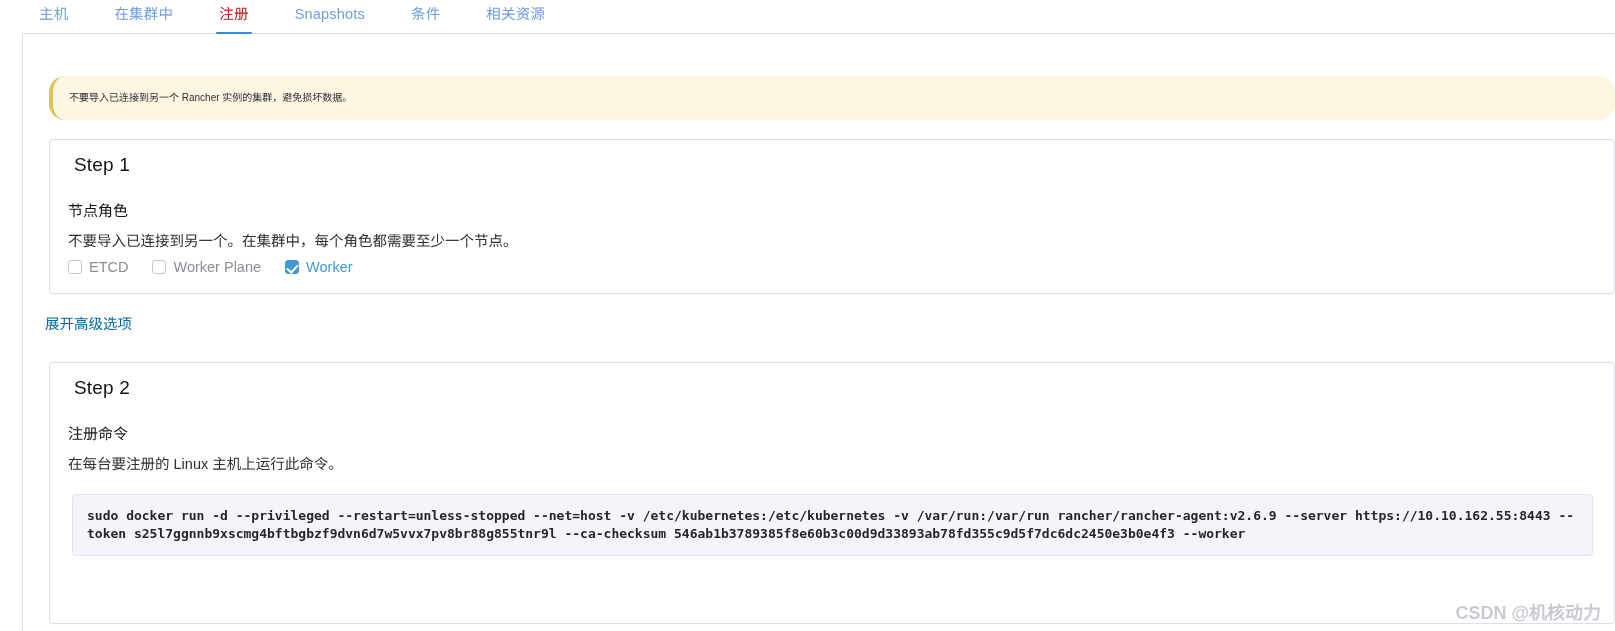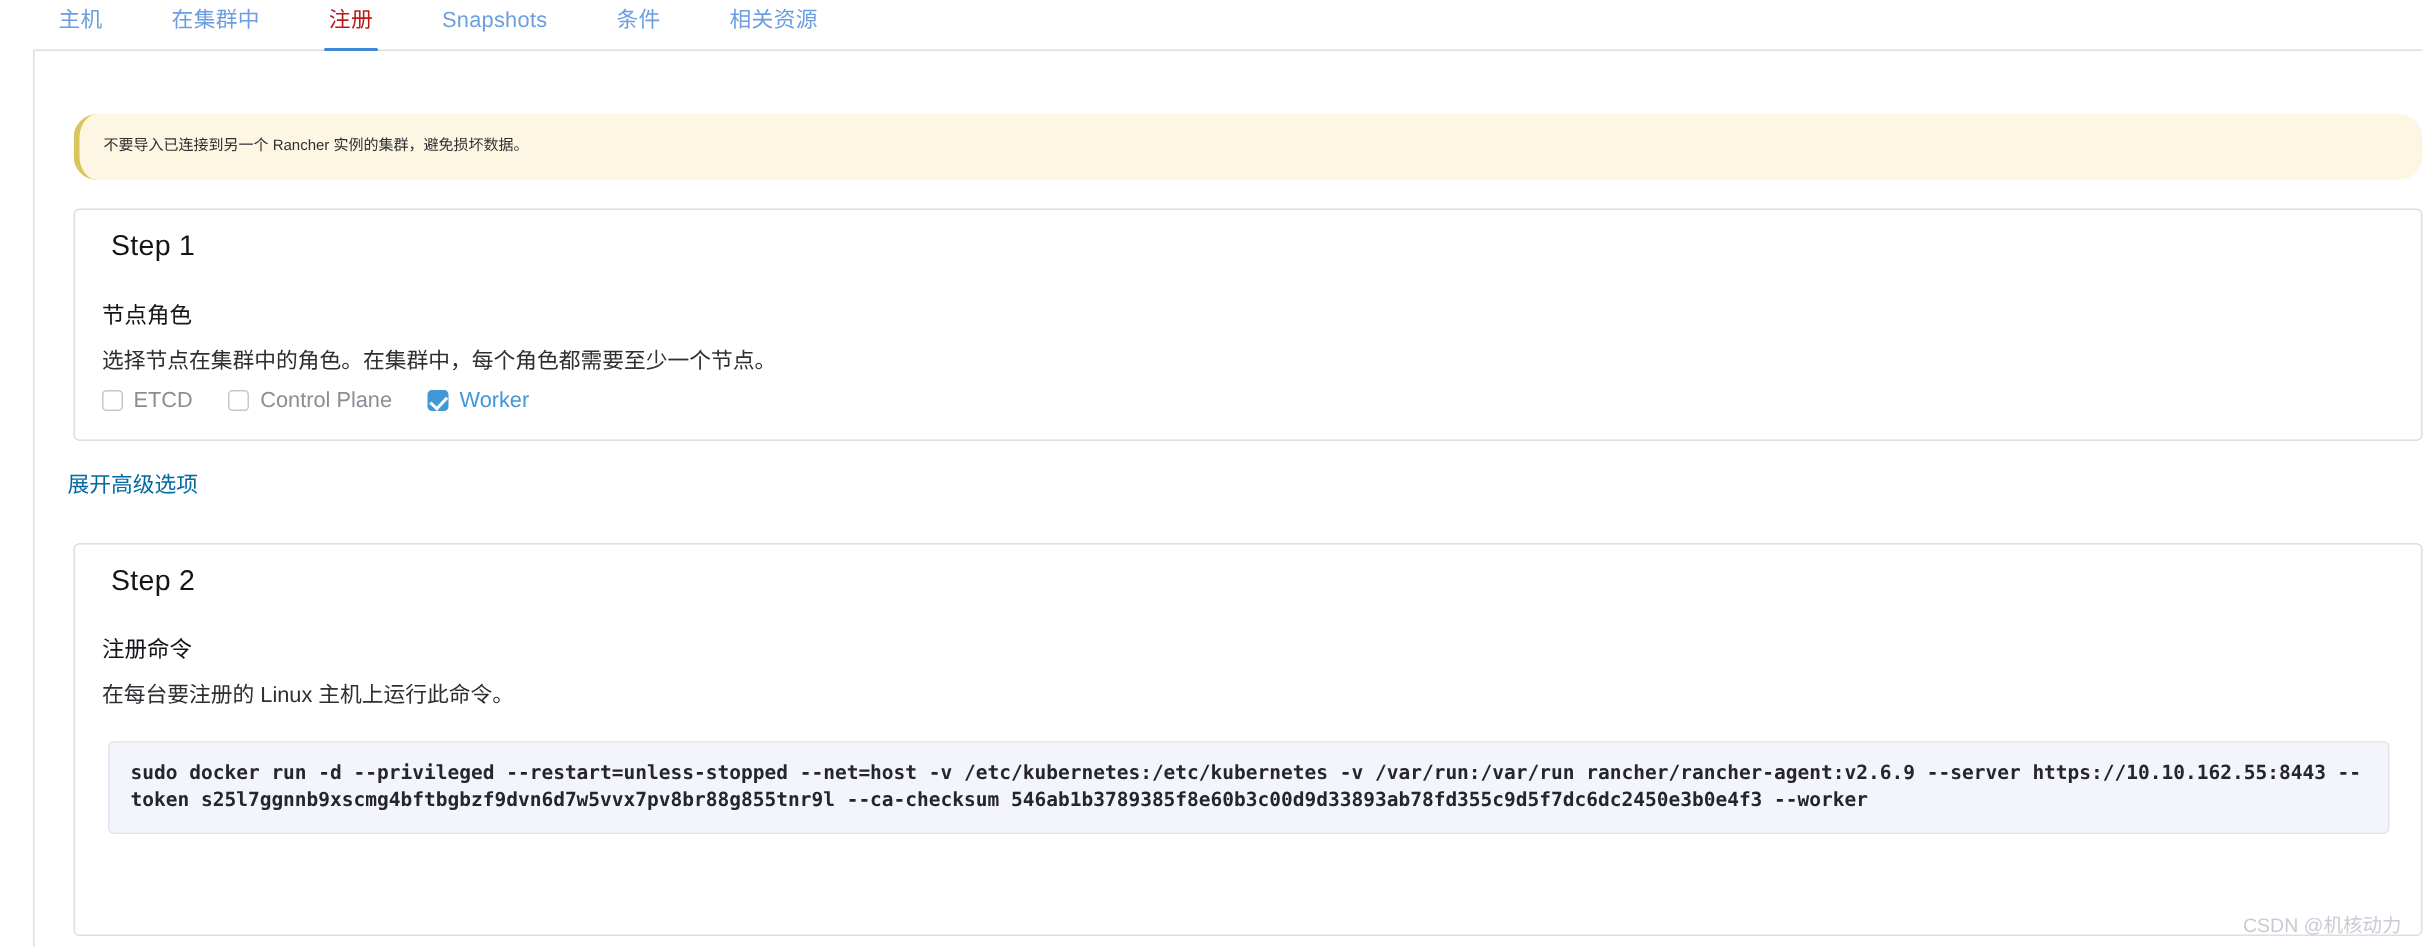--- a/index.html
+++ b/index.html
@@ -241,24 +241,25 @@
     overflow-wrap: anywhere;
     cursor: text;
     font-weight: bold;
   }
 
   
   .watermark {
     position: absolute;
     right: 14px;
     bottom: 6px;
-    font-size: 13px;
+    font-size: 18px;
     color: #c9cbd4;
     line-height: 1.2;
     white-space: nowrap;
+    font-weight: bold;
   }
 </style>
 </head>
 <body>
 
 <div class="page-frame">
 
   <div class="left-rail"></div>
   <div class="left-rail-line"></div>
 
@@ -273,30 +274,30 @@
 
   <div class="content">
 
     <div class="banner">
       <span>不要导入已连接到另一个 Rancher 实例的集群，避免损坏数据。</span>
     </div>
 
     <div class="panel" id="panel-step1">
       <div class="panel-title">Step 1</div>
       <div class="section-label" id="s1-label">节点角色</div>
-      <div class="section-desc" id="s1-desc">选择节点在集群中的角色。在集群中，每个角色都需要至少一个节点。</div>
+      <div class="section-desc" id="s1-desc">不要导入已连接到另一个。在集群中，每个角色都需要至少一个节点。</div>
 
       <div class="checkbox-row">
         <div class="cb-item">
           <span class="cb-box"></span>
           <span class="cb-label">ETCD</span>
         </div>
         <div class="cb-item">
           <span class="cb-box"></span>
-          <span class="cb-label">Control Plane</span>
+          <span class="cb-label">Worker Plane</span>
         </div>
         <div class="cb-item checked">
           <span class="cb-box">
               <span class="cb-check"></span>
             </span>
           <span class="cb-label">Worker</span>
         </div>
       </div>
     </div>
 

